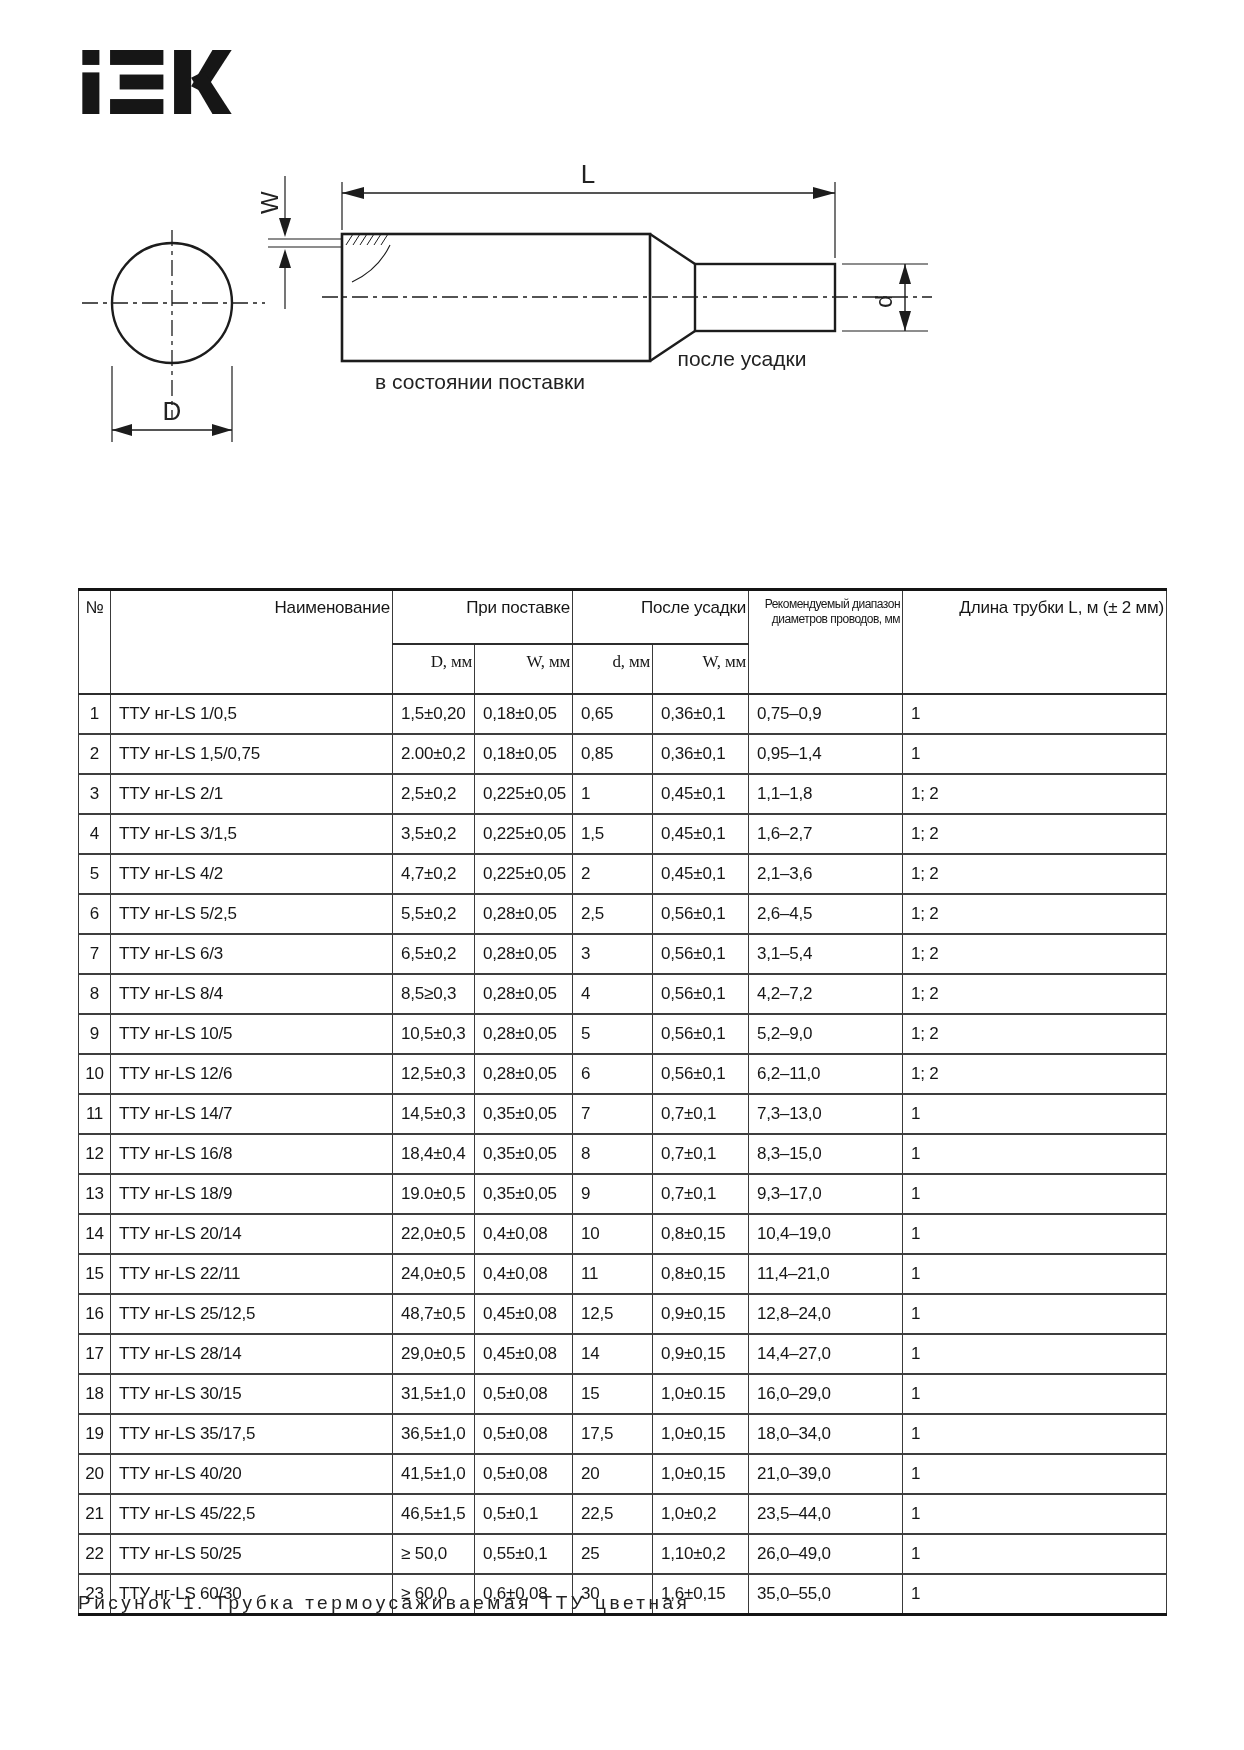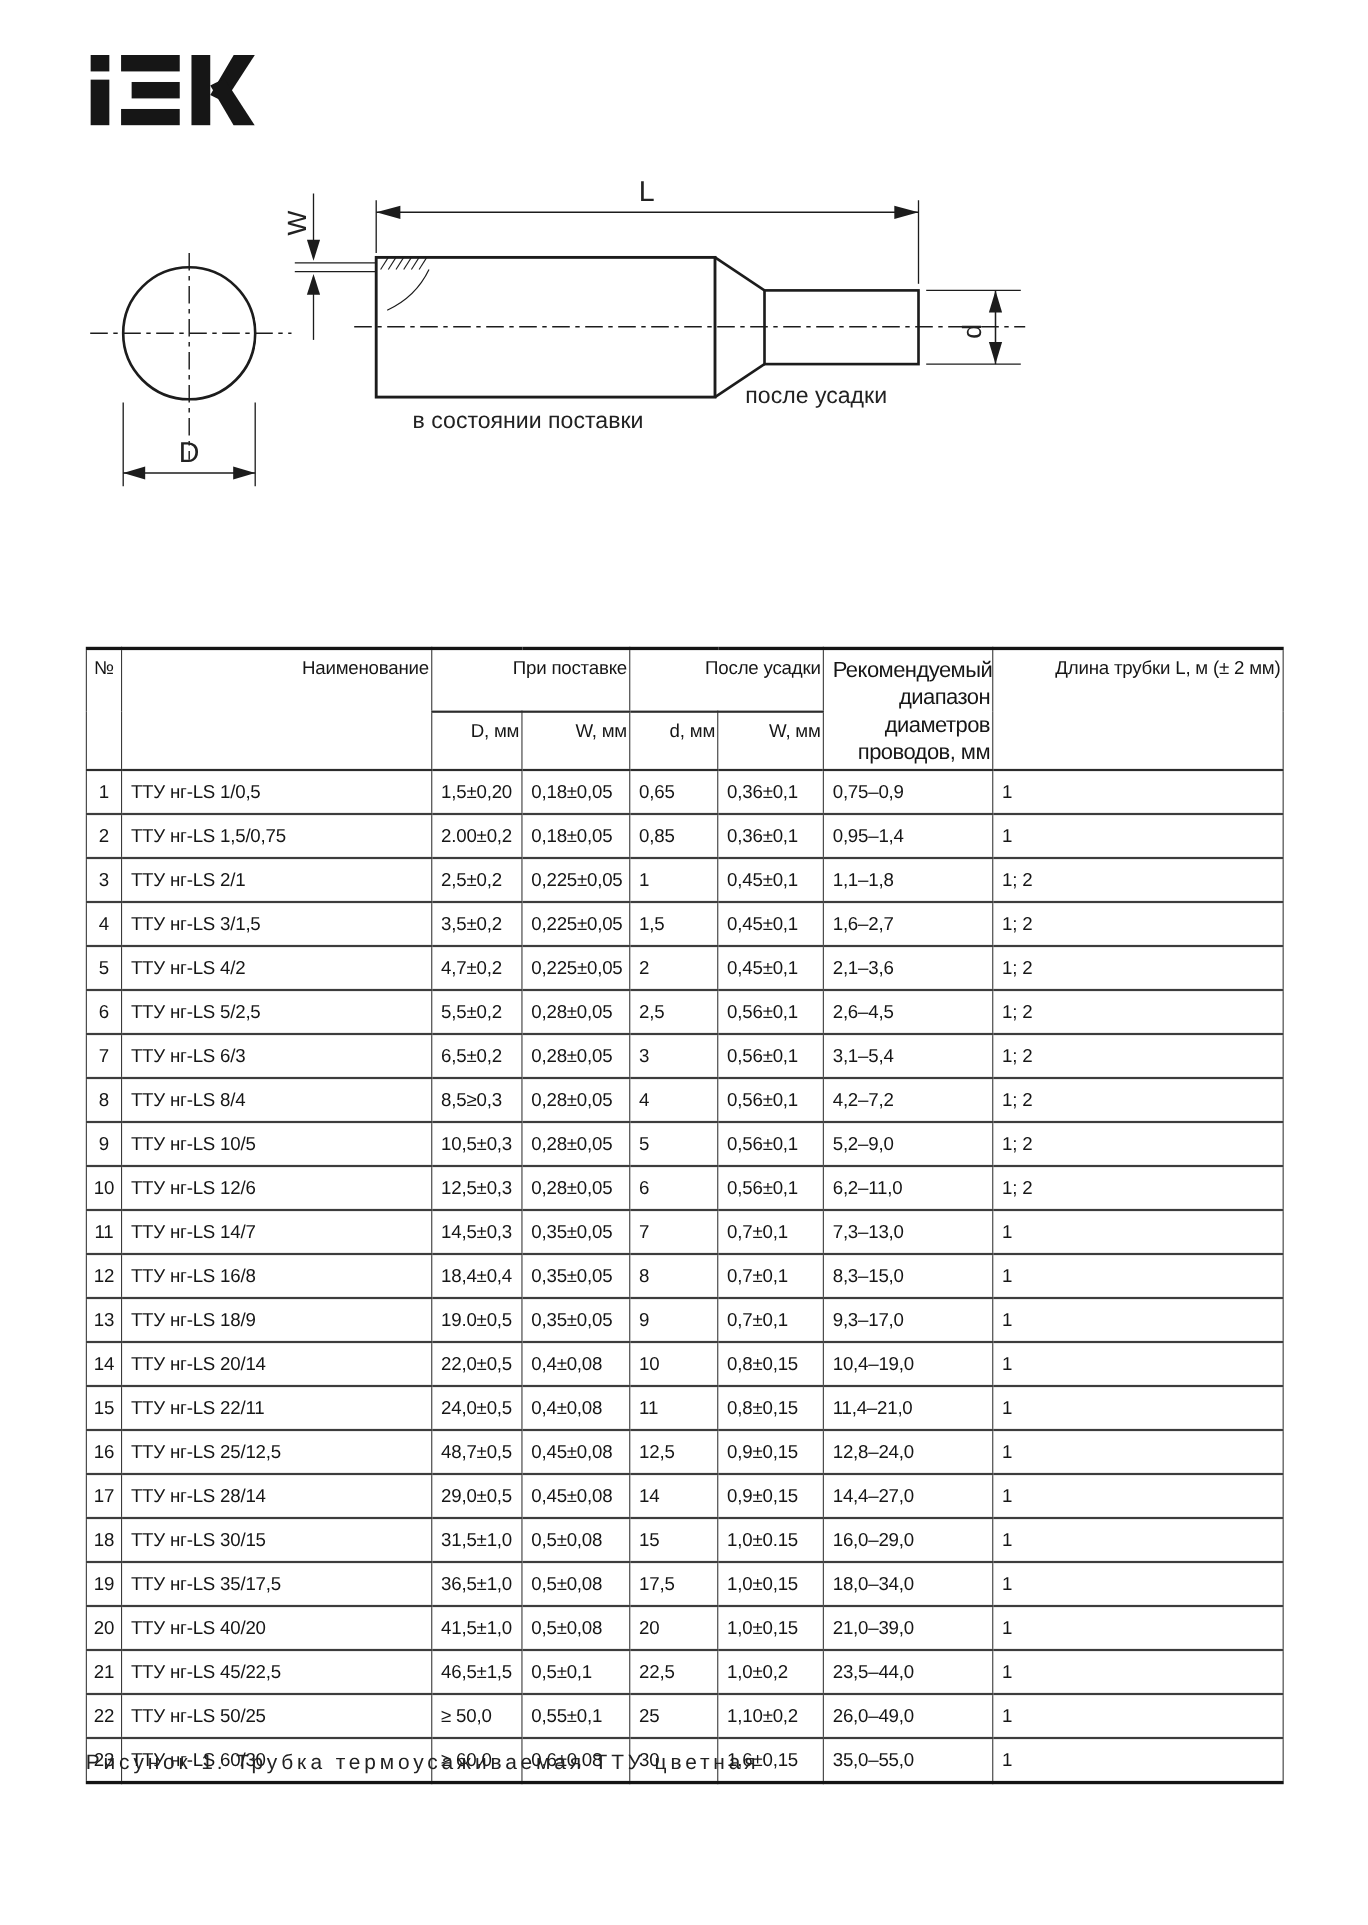--- a/index.html
+++ b/index.html
@@ -43,22 +43,22 @@
     border:1px solid #3a3a3a;
     text-align:left;
     font-weight:normal;
     padding:2px 2px 2px 8px;
     overflow:hidden;
     white-space:normal;
   }
   table.spec { border-top:3px solid #141414; border-bottom:3px solid #141414; }
   table.spec thead th { vertical-align:top; padding-top:6px; line-height:1.25; }
   table.spec thead tr.h1 th { height:44px; }
-  table.spec thead tr.h2 th { height:40px; }
-  table.spec thead th.tight { font-size:20px; letter-spacing:-0.5px; }
+  table.spec thead tr.h2 th { height:40px;font-family:Liberation Serif, serif; }
+  table.spec thead th.tight { font-size:12px; letter-spacing:-0.5px; }
   table.spec tbody td {
     height:34px;              
     vertical-align:middle;
     border-top:2px solid #3d3d3d;
     border-bottom:2px solid #3d3d3d;
   }
   table.spec thead th { border-bottom:2px solid #2c2c2c;text-align:right; }
   table.spec td.cell-num { text-align:center; padding-left:2px; }
 
   

